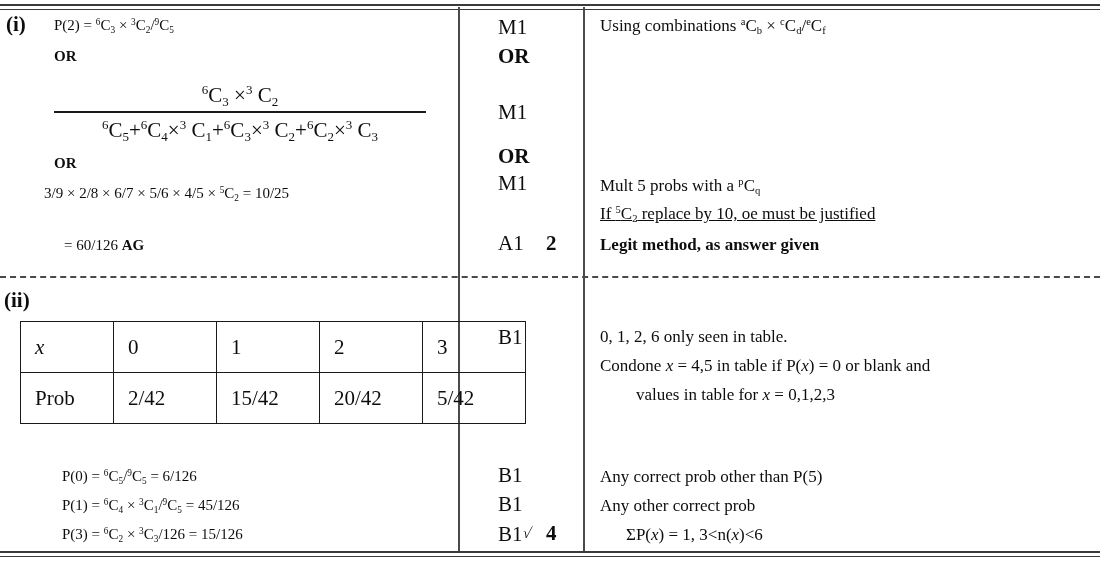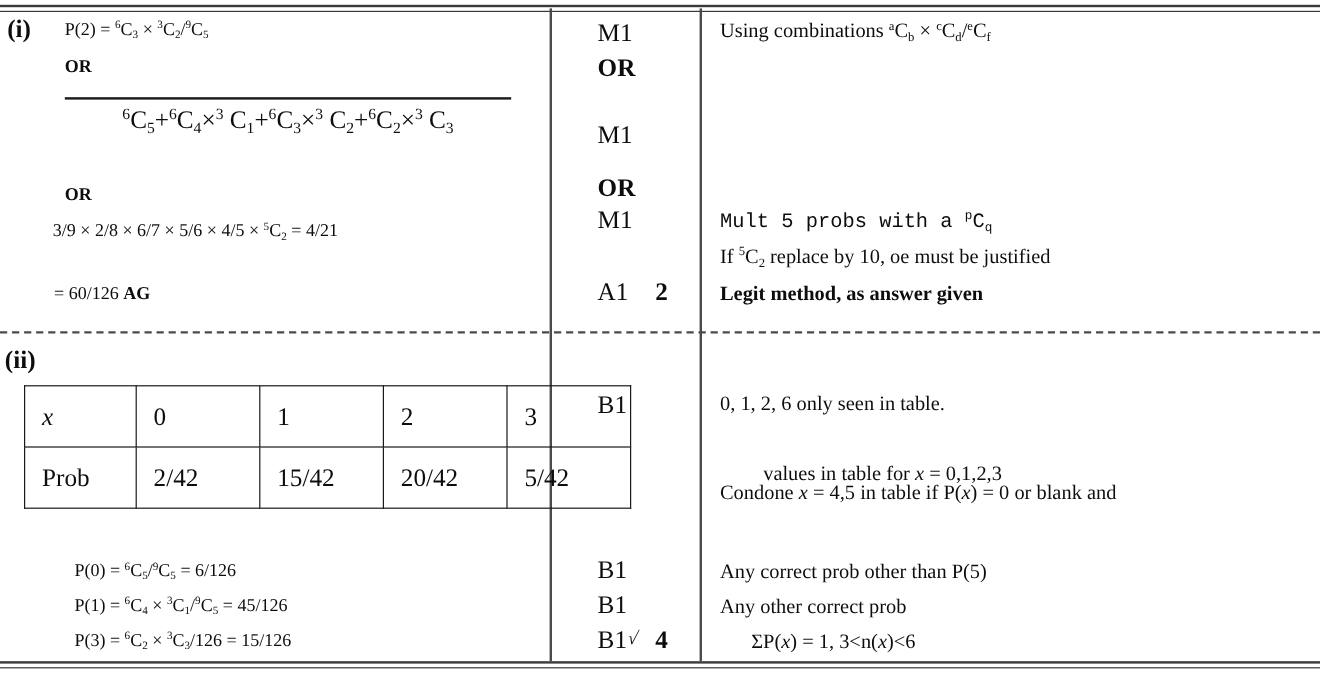--- a/index.html
+++ b/index.html
@@ -157,53 +157,56 @@
 
   <div class="part-label" style="left:6px; top:12px;">(i)</div>
 
   <div class="txt" style="left:54px; top:12px;">
     <span>P(2) = </span><sup>6</sup><span>C</span><sub>3</sub><span> × </span><sup>3</sup><span>C</span><sub>2</sub><span>/</span><sup>9</sup><span>C</span><sub>5</sub>
   </div>
 
   <div class="txt bold" style="left:54px; top:43px;">OR</div>
 
   <div class="fraction" style="left:54px; top:80px; width:372px;">
+    <div class="num">
+      <sup>6</sup><span>C</span><sub>3</sub><span> ×</span><sup>3</sup><span> C</span><sub>2</sub>
+    </div>
     <div class="bar"></div>
     <div class="den">
       <sup>6</sup><span>C</span><sub>5</sub><span>+</span><sup>6</sup><span>C</span><sub>4</sub><span>×</span><sup>3</sup><span> C</span><sub>1</sub><span>+</span><sup>6</sup><span>C</span><sub>3</sub><span>×</span><sup>3</sup><span> C</span><sub>2</sub><span>+</span><sup>6</sup><span>C</span><sub>2</sub><span>×</span><sup>3</sup><span> C</span><sub>3</sub>
     </div>
   </div>
 
   <div class="txt bold" style="left:54px; top:150px;">OR</div>
 
   <div class="txt" style="left:44px; top:180px;">
-    <span>3/9 × 2/8 × 6/7 × 5/6 × 4/5 × </span><sup>5</sup><span>C</span><sub>2</sub><span> = 4/21</span>
-  </div>
-
-  <div class="txt" style="left:45px; top:232px;text-align:right;">
+    <span>3/9 × 2/8 × 6/7 × 5/6 × 4/5 × </span><sup>5</sup><span>C</span><sub>2</sub><span> = 10/25</span>
+  </div>
+
+  <div class="txt" style="left:64px; top:232px;text-align:right;">
     <span>= 60/126 </span><span class="bold">AG</span>
   </div>
 
   <div class="mark" style="top:15px;">M1</div>
   <div class="mark bold-or" style="top:44px;">OR</div>
   <div class="mark" style="top:100px;">M1</div>
   <div class="mark bold-or" style="top:144px;">OR</div>
   <div class="mark" style="top:171px;">M1</div>
   <div class="mark" style="top:231px;">A1</div>
   <div class="markcount" style="left:546px; top:231px;">2</div>
 
   <div class="cmt" style="top:12px;">
     <span>Using combinations </span><sup>a</sup><span>C</span><sub>b</sub><span> × </span><sup>c</sup><span>C</span><sub>d</sub><span>/</span><sup>e</sup><span>C</span><sub>f</sub>
   </div>
 
-  <div class="cmt" style="top:172px;font-family:Liberation Mono, monospace;">
+  <div class="cmt" style="top:172px;">
     <span>Mult 5 probs with a </span><sup>p</sup><span>C</span><sub>q</sub>
   </div>
 
-  <div class="cmt" style="top:200px;">
+  <div class="cmt" style="top:200px;text-decoration:underline;">
     <span>If </span><sup>5</sup><span>C</span><sub>2</sub><span> replace by 10, oe must be justified</span>
   </div>
 
   <div class="cmt" style="top:231px;font-weight:bold;">Legit method, as answer given</div>
 
   <div class="part-label" style="left:4px; top:288px;">(ii)</div>
 
   <table id="prob-table">
     <tbody>
       <tr>
@@ -238,21 +241,21 @@
   <div class="mark" style="top:325px;">B1</div>
   <div class="mark" style="top:463px;">B1</div>
   <div class="mark" style="top:492px;">B1</div>
   <div class="mark" style="top:521px;">
     <span>B1</span><span class="ftick">√</span>
   </div>
   <div class="markcount" style="left:546px; top:521px;">4</div>
 
   <div class="cmt" style="top:323px;">0, 1, 2, 6 only seen in table.</div>
 
-  <div class="cmt" style="top:352px;margin-top:45px;">
+  <div class="cmt" style="top:352px;">
     <span>Condone </span><span class="serif-it">x</span><span> = 4,5 in table if P(</span><span class="serif-it">x</span><span>) = 0 or blank and</span>
   </div>
 
   <div class="cmt" style="top:381px;margin-left:36px;">
     <span>values in table for </span><span class="serif-it">x</span><span> = 0,1,2,3</span>
   </div>
 
   <div class="cmt" style="top:463px;">Any correct prob other than P(5)</div>
   <div class="cmt" style="top:492px;">Any other correct prob</div>
 

